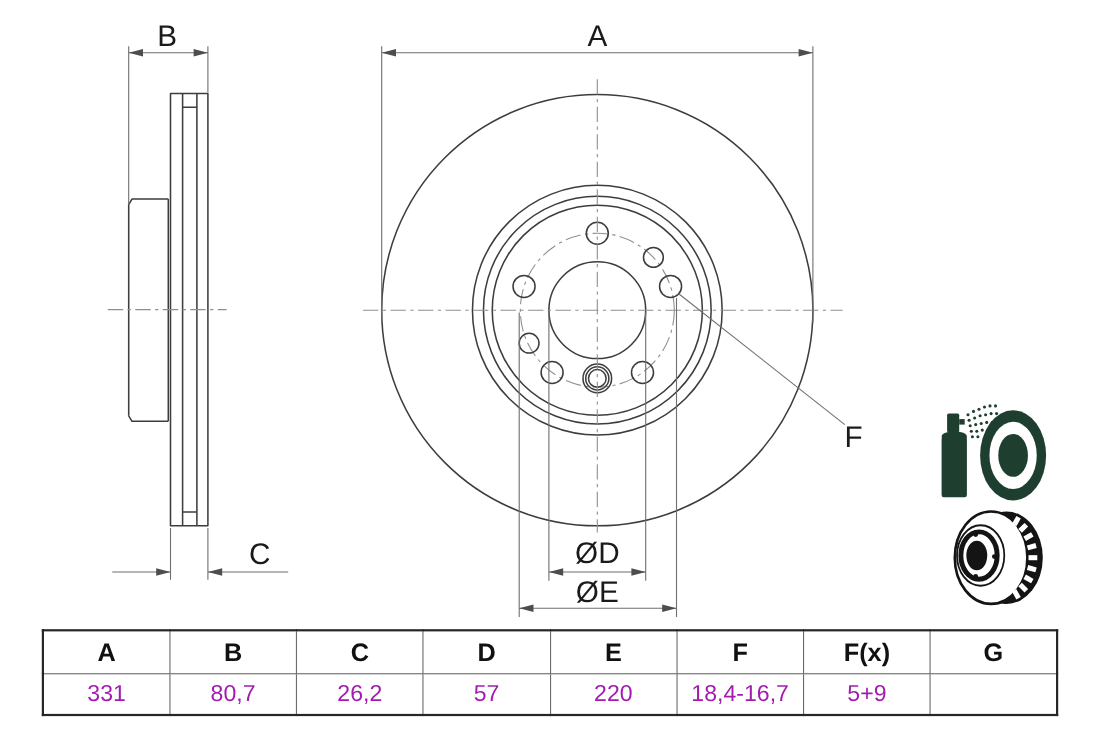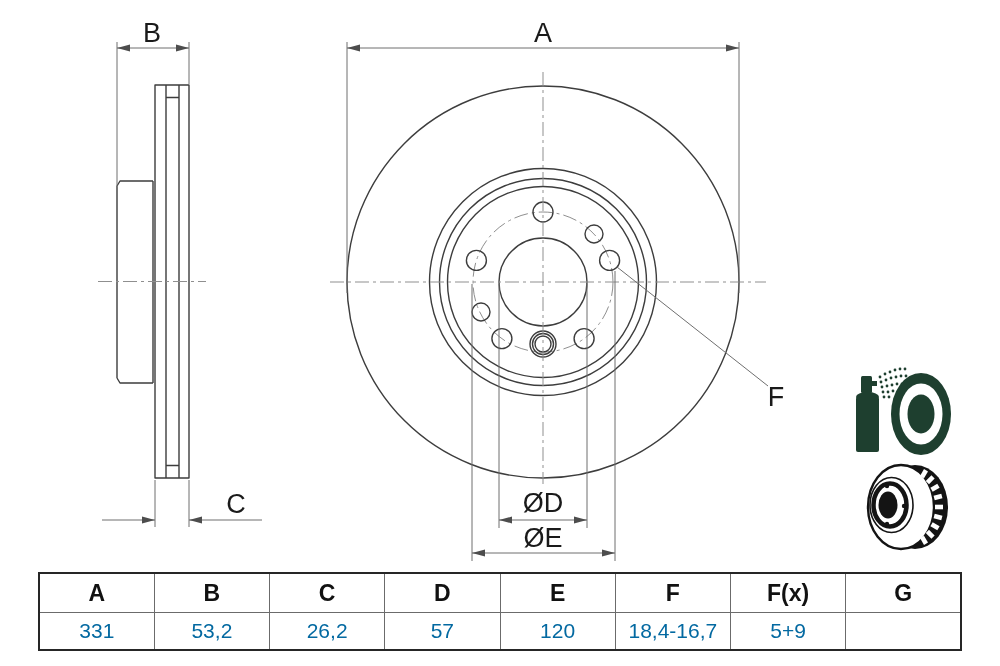--- a/index.html
+++ b/index.html
@@ -11,21 +11,21 @@
   .center{fill:none;stroke:#8f8f8f;stroke-width:1;stroke-dasharray:14 4 3 4;}
   .arrow{fill:#4d4d4d;stroke:none;}
   .dimlabel{font-family:"Liberation Sans",sans-serif;font-size:27px;fill:#1a1a1a;text-anchor:middle;}
   .icon-svg{position:absolute;}
   .vstroke{stroke:#141414;fill:#ffffff;}
   #spec-table{position:absolute;left:38px;top:572px;width:924px;border-collapse:collapse;
               table-layout:fixed;border:2px solid #262626;}
   #spec-table th{border:1px solid #6b6b6b;height:36px;font-size:23px;font-weight:bold;
                  text-align:center;color:#111;}
   #spec-table td{border:1px solid #6b6b6b;height:34px;font-size:21px;font-weight:normal;
-                 text-align:center;color:#0369a1;}
+                 text-align:center;color:#a21caf;}
 </style>
 </head>
 <body>
 
 <div id="canvas">
 
   <svg id="drawing" width="1000" height="570" viewBox="0 0 1000 570">
 
     <g>
 
@@ -189,24 +189,24 @@
         <th>D</th>
         <th>E</th>
         <th>F</th>
         <th>F(x)</th>
         <th>G</th>
       </tr>
     </thead>
     <tbody>
       <tr>
         <td>331</td>
-        <td>53,2</td>
+        <td>80,7</td>
         <td>26,2</td>
         <td>57</td>
-        <td>120</td>
+        <td>220</td>
         <td>18,4-16,7</td>
         <td>5+9</td>
         <td></td>
       </tr>
     </tbody>
   </table>
 
 </div>
 
 </body></html>

